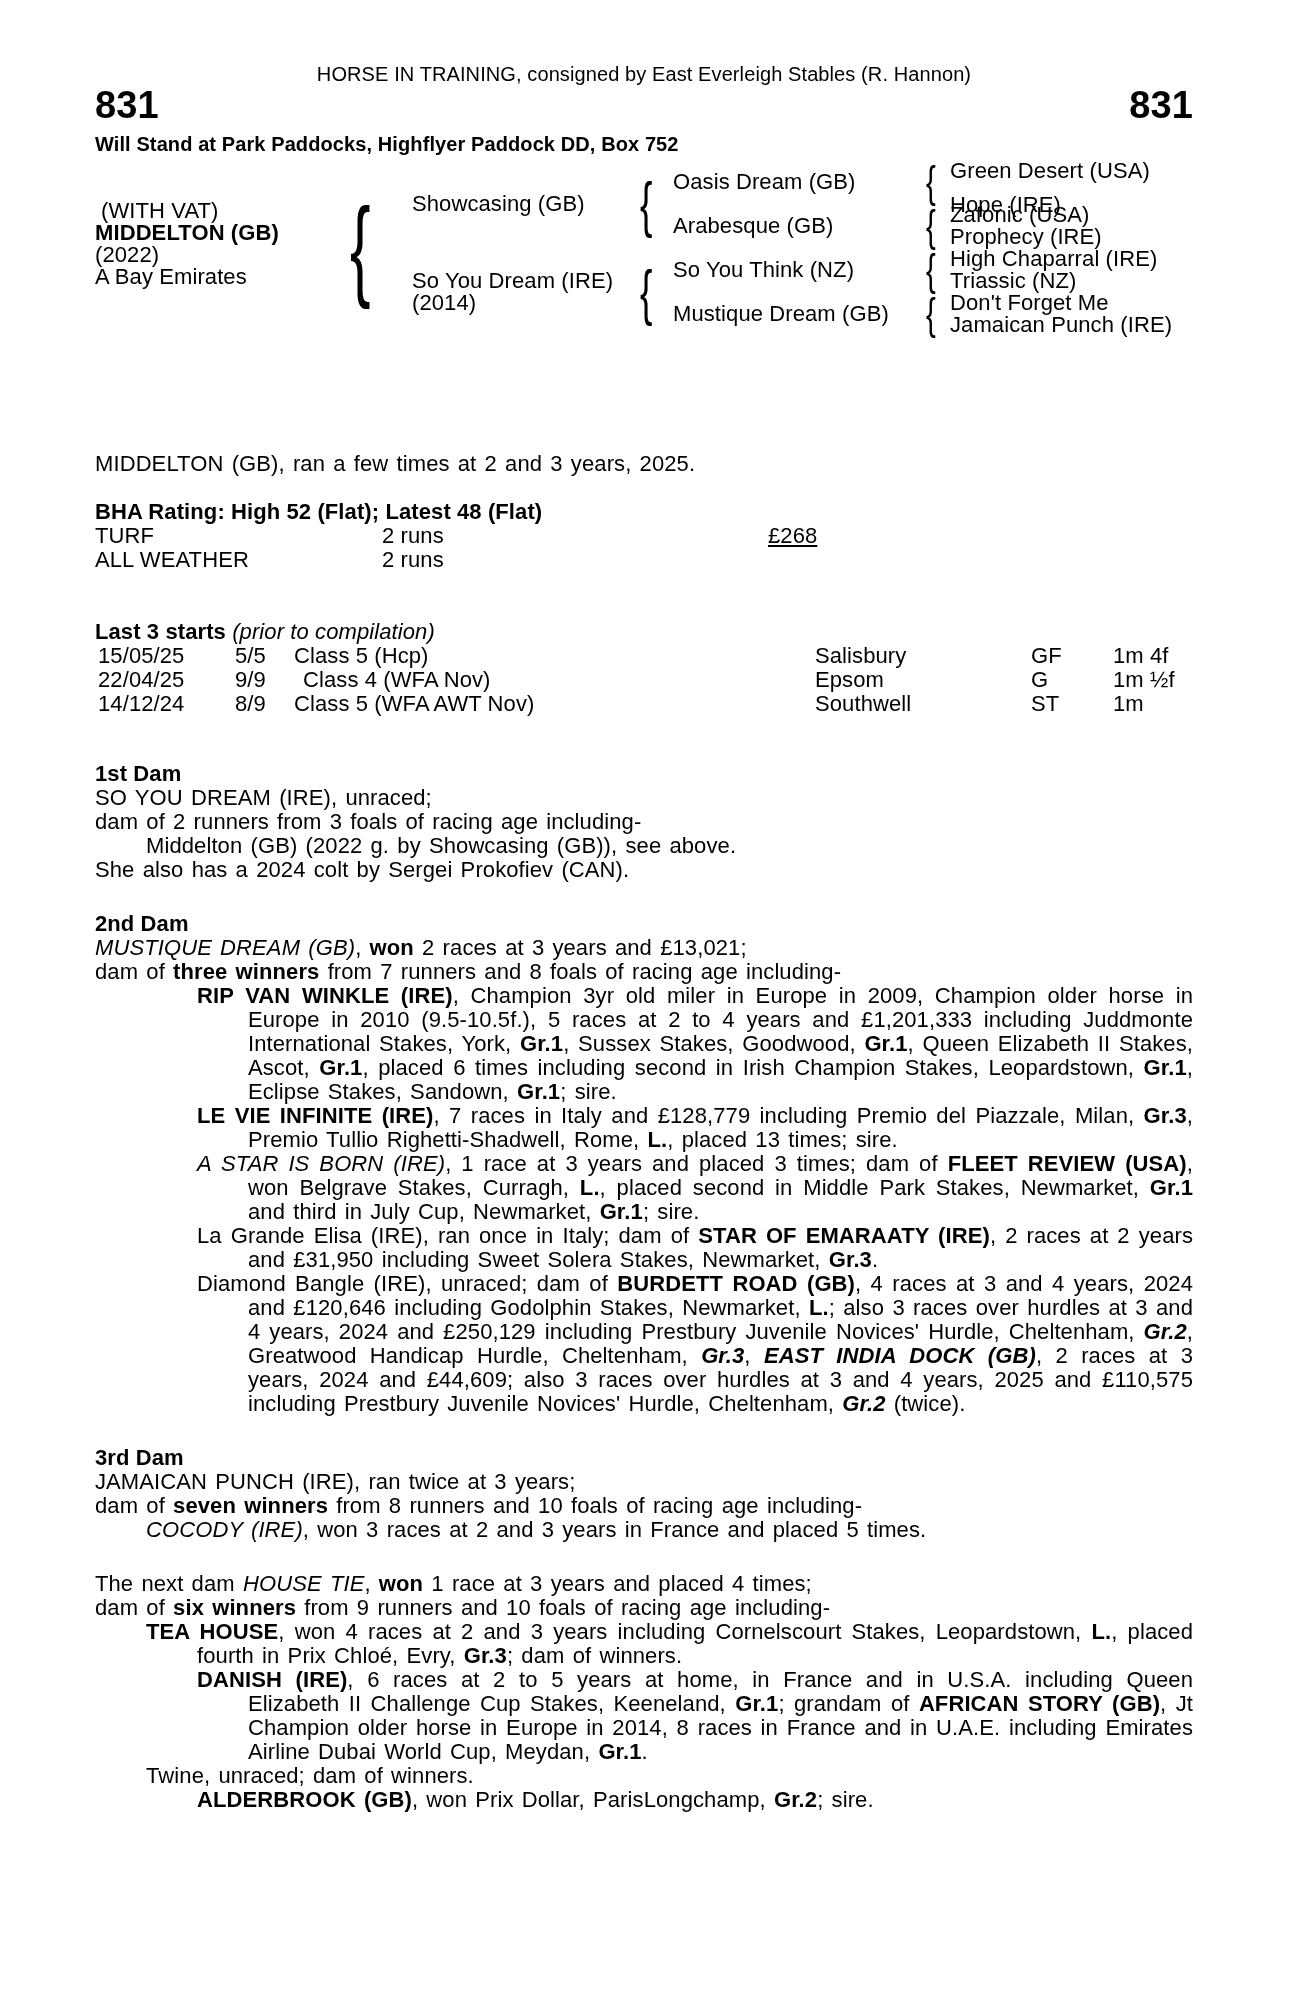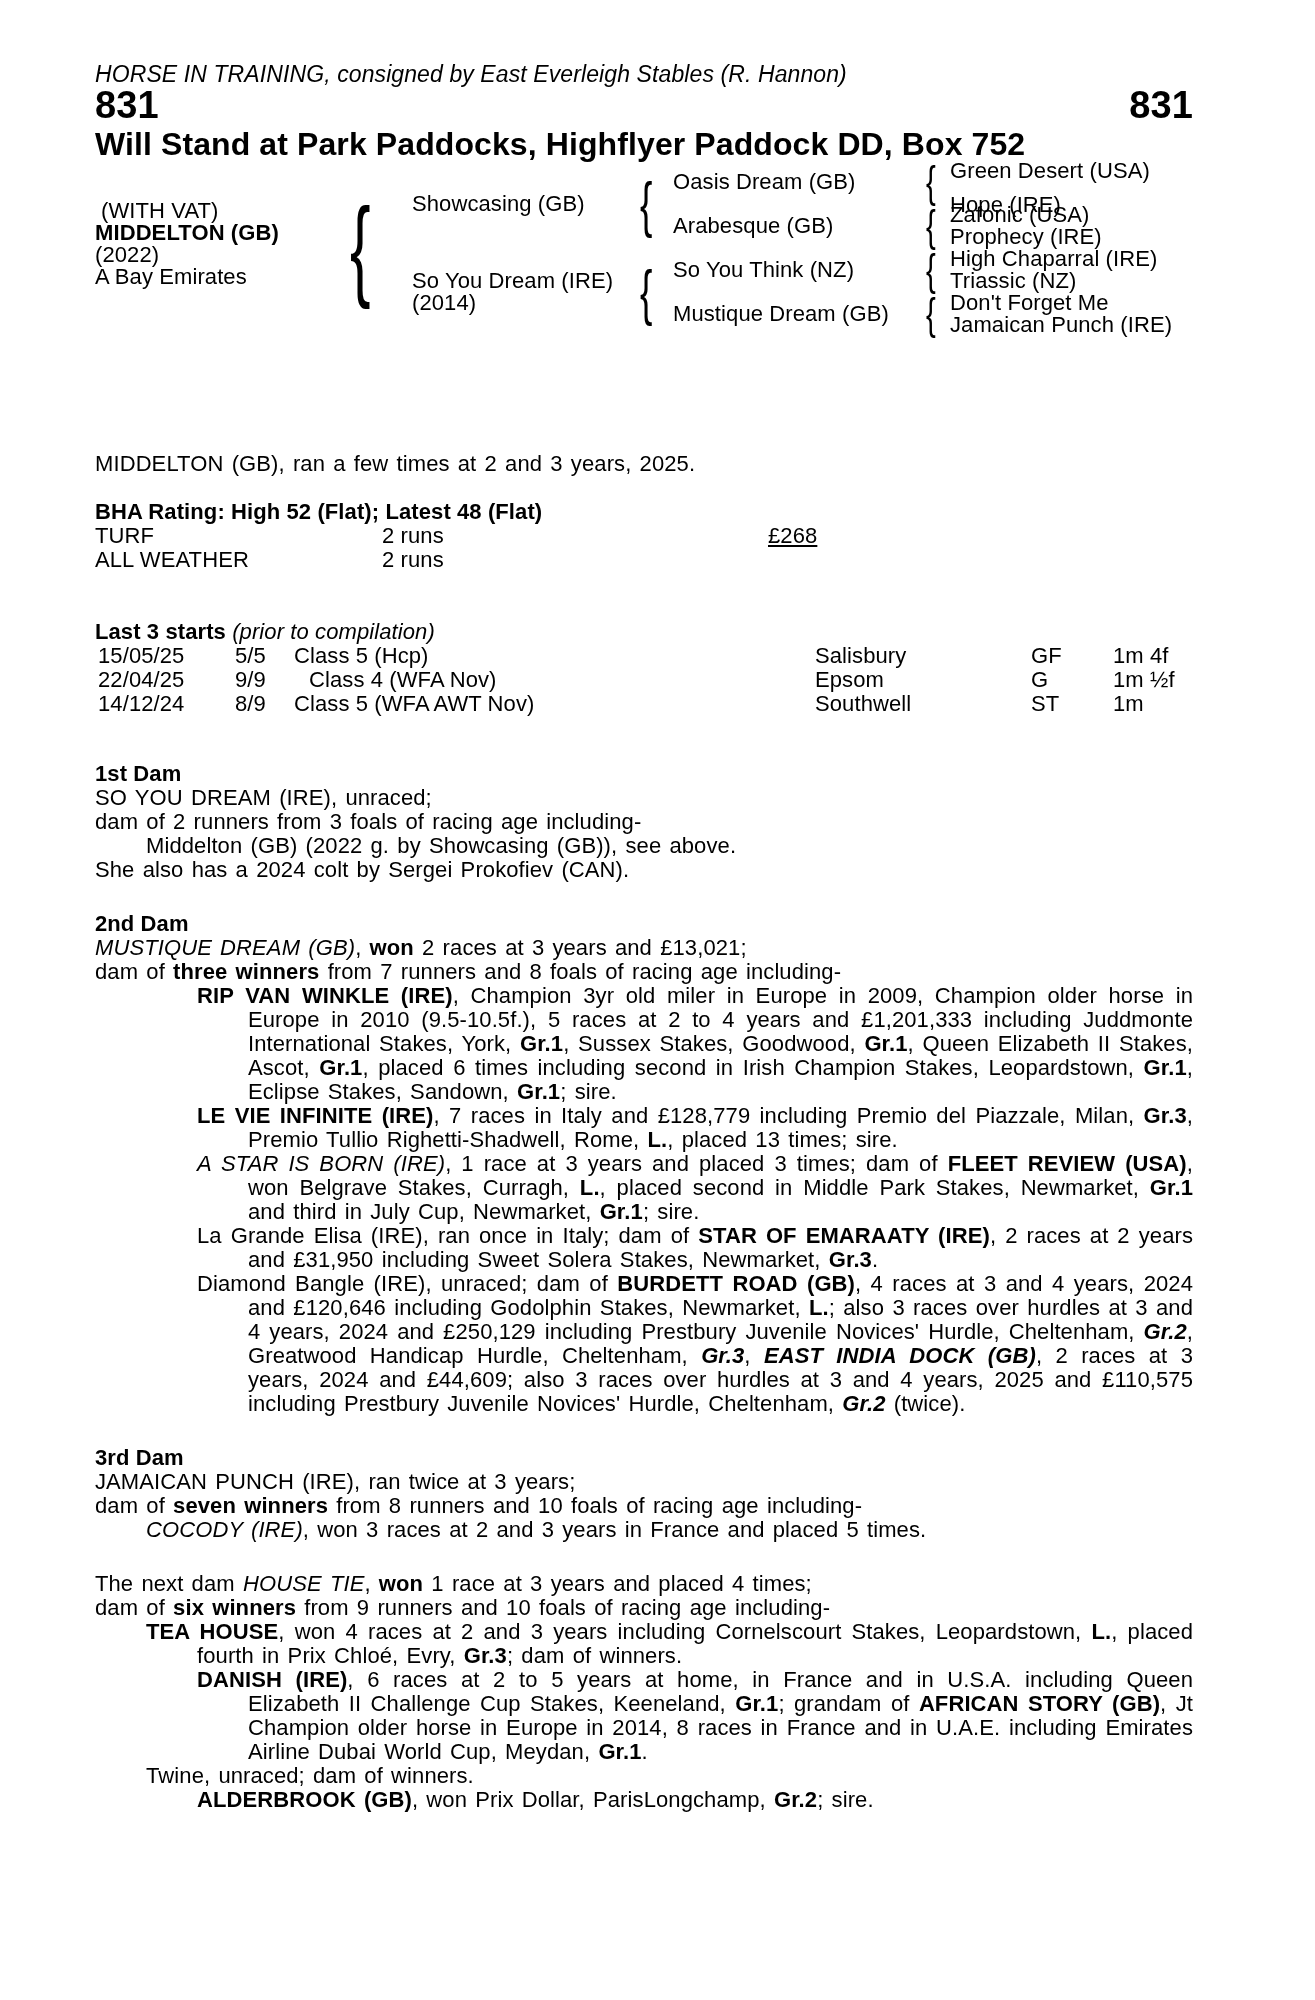--- a/index.html
+++ b/index.html
@@ -5,25 +5,25 @@
   html,body{margin:0;padding:0;background:#e8e8e8;}
   #canvas{
     position:relative;width:1315px;height:2000px;margin:0 auto;
     background:#ffffff;color:#000;
     font-family:"Liberation Sans","DejaVu Sans",sans-serif;
     font-size:22px;line-height:24px;
     letter-spacing:0.1px;
   }
   .abs{position:absolute;white-space:nowrap;}
   
-  .consign{top:62px;left:95px;width:1098px;font-style:italic;font-size:23px;}
+  .consign{top:62px;left:95px;width:1098px;text-align:center;font-size:20px;}
   .lot{font-size:38px;font-weight:bold;line-height:38px;}
   .lot-left{top:86px;left:95px;}
   .lot-right{top:86px;right:122px;}
-  .stand{top:132px;left:95px;font-size:32px;font-weight:bold;}
+  .stand{top:132px;left:95px;font-size:20px;font-weight:bold;}
   
   .ped{line-height:22px;}
   .ped-bold{font-weight:bold;}
   .brace{position:absolute;font-weight:400;transform-origin:left center;}
   
   #body-flow{position:absolute;top:452px;left:95px;width:1098px;}
   .para{text-align:justify;margin:0;word-spacing:2px;}
   .ind0{padding-left:0;}
   .ind1{padding-left:51px;}
   .ind2{padding-left:102px;}
@@ -117,21 +117,21 @@
             <span style="left: 3px;">15/05/25</span>
             <span style="left: 140px;">5/5</span>
             <span style="left: 199px;">Class 5 (Hcp)</span>
             <span style="left: 720px;">Salisbury</span>
             <span style="left: 936px;">GF</span>
             <span style="left: 1018px;">1m 4f</span>
           </div>
           <div class="trow">
             <span style="left: 3px;">22/04/25</span>
             <span style="left: 140px; text-align: center;">9/9</span>
-            <span style="left: 214px;">Class 4 (WFA Nov)</span>
+            <span style="left: 208px;">Class 4 (WFA Nov)</span>
             <span style="left: 720px;">Epsom</span>
             <span style="left: 936px;">G</span>
             <span style="left: 1018px;">1m ½f</span>
           </div>
           <div class="trow">
             <span style="left: 3px;">14/12/24</span>
             <span style="left: 140px;">8/9</span>
             <span style="left: 199px;">Class 5 (WFA AWT Nov)</span>
             <span style="left: 720px;">Southwell</span>
             <span style="left: 936px;">ST</span>

